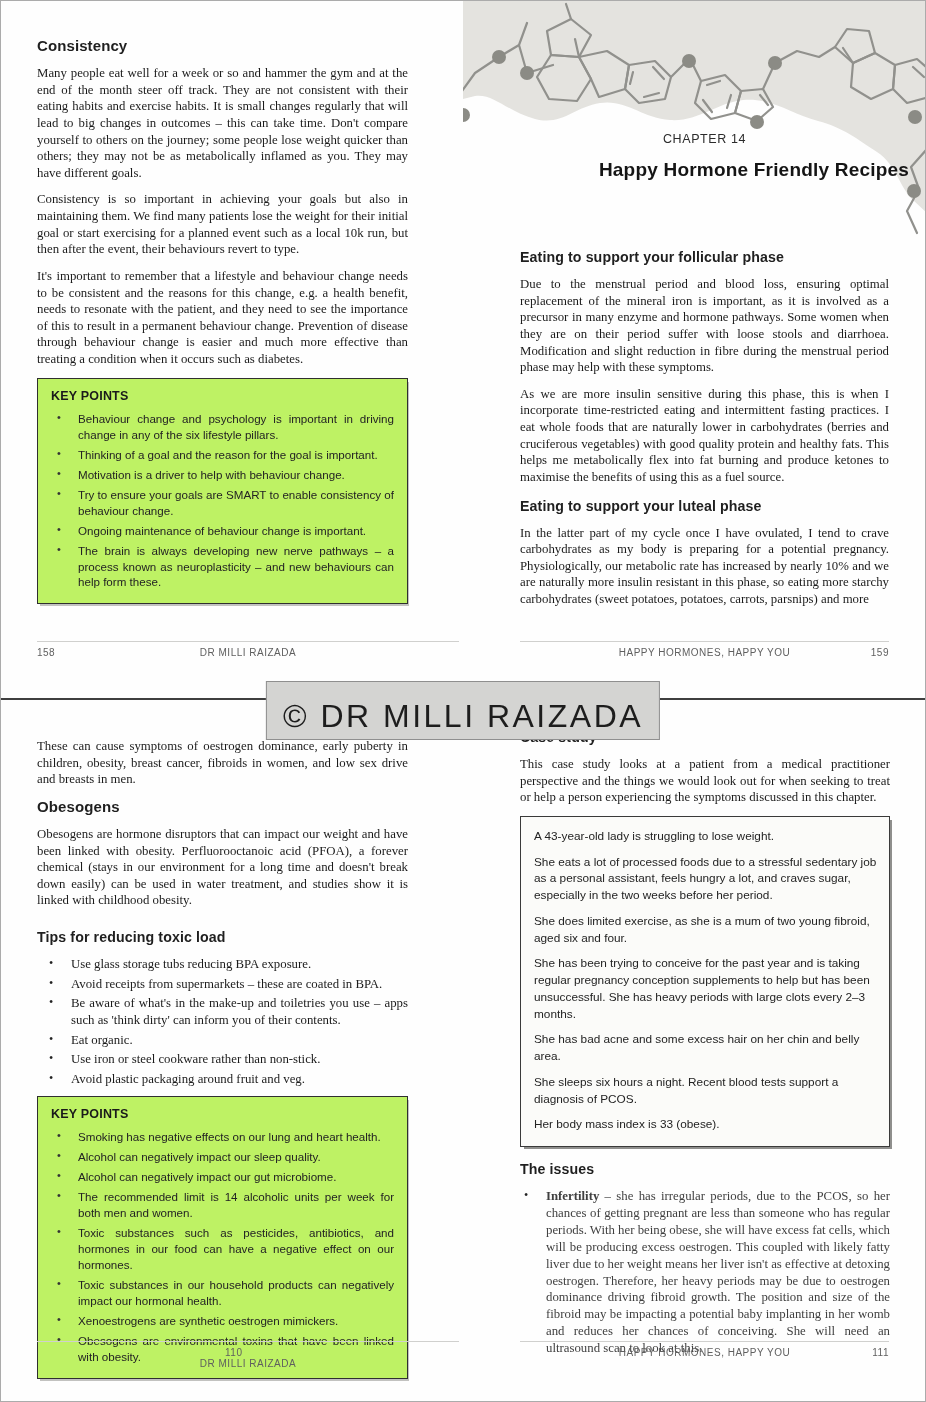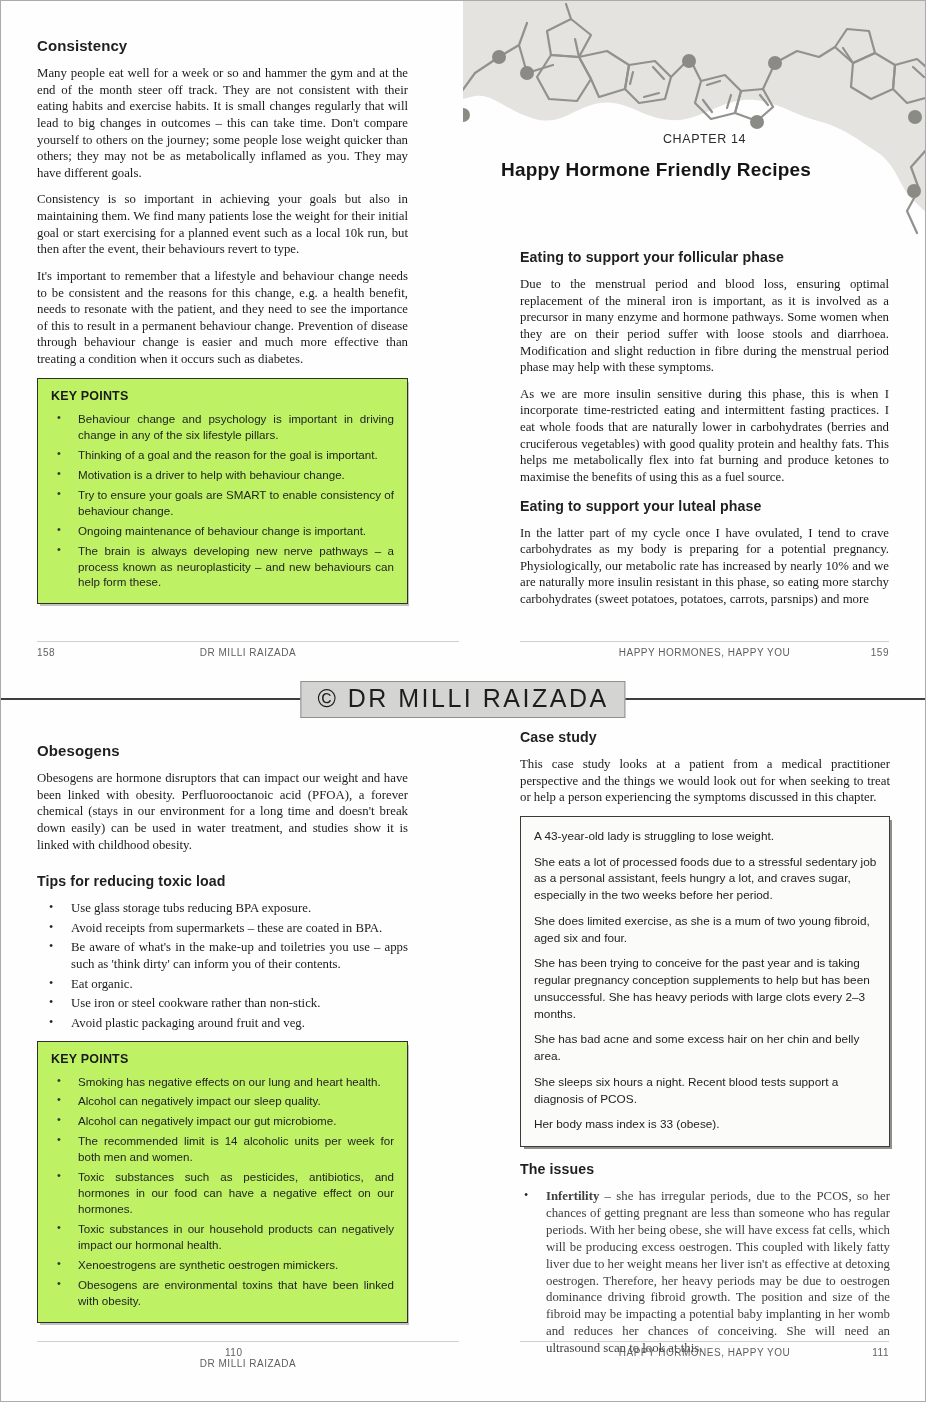--- a/index.html
+++ b/index.html
@@ -29,21 +29,21 @@
   
   .molecule-banner { position:absolute; left:462px; top:0; }
   .mb-bg { fill:#e4e3df; }
   .mb-lines path { stroke:#91918d; stroke-width:2.2; fill:none; stroke-linejoin:round; stroke-linecap:round; }
   .mb-lines circle { fill:#8b8b85; stroke:none; }
   .chapter-label {
     position:absolute; left:519px; top:131px; width:369px; text-align:center;
     font-size:12.5px; letter-spacing:.6px; color:#2b2b2b;
   }
   .chapter-title {
-    position:absolute; left:500px; top:158px; width:408px; text-align:left;
+    position:absolute; left:500px; top:158px; width:408px; text-align:right;
     font-size:19px; font-weight:700; letter-spacing:.2px; color:#151515;
   }
 
   
   .kp-box {
     border:1.5px solid #2f2f2f; background:#bef264; margin-top:9px;
     padding:10px 13px 9px 13px; box-shadow:2px 3px 0 -1px #c2c2c0;
   }
   .kp-title { font-size:12.5px; font-weight:700; margin:0 0 8px 0; letter-spacing:.2px; }
   .kp-item {
@@ -86,22 +86,22 @@
   .pf-br { left:519px; top:1340px; width:369px; }
   .pf-side { width:46px; }
   .pf-center { flex:1; text-align:center; }
   .pf-num-left  { width:46px; text-align:left; }
   .pf-num-right { width:46px; text-align:right; }
 
   
   .divider-line { position:absolute; left:0; top:697px; width:926px; height:2px; background:#3f3f3f; }
   .watermark-box {
     position:absolute; left:50%; top:680px; transform:translateX(-50%);
-    background:#d4d4d2; border:1px solid #8f8f8f; padding:2px 16px 4px 16px;
-    font-size:25px; letter-spacing:2.5px; color:#1d1d1d; white-space:nowrap; z-index:2;
+    background:#d4d4d2; border:1px solid #8f8f8f; padding:16px 16px 4px 16px;
+    font-size:32px; letter-spacing:2.5px; color:#1d1d1d; white-space:nowrap; z-index:2;
   }
 </style>
 </head>
 <body>
 
 <div class="sheet">
 
   <svg class="molecule-banner" width="464" height="238" viewBox="0 0 464 238">
     <path class="mb-bg" d="M0,0 H464 V212 L450,199 C436,186 434,164 414,151 C394,138 381,127 355,120 C329,113 307,96 280,99 C253,102 235,121 207,119 C179,117 163,98 137,102 C111,106 99,125 72,118 C45,111 30,92 12,95 L0,98 Z"></path>
     <g class="mb-lines">
@@ -172,20 +172,21 @@
   <div class="page-footer pf-tr">
     <span class="pf-side"></span>
     <span class="pf-center">HAPPY HORMONES, HAPPY YOU</span>
     <span class="pf-num-right">159</span>
   </div>
 
   <div class="divider-line"></div>
   <div class="watermark-box">© DR MILLI RAIZADA</div>
 
   <div class="col col-bl">
+    <p class="serif-p">These can cause symptoms of oestrogen dominance, early puberty in children, obesity, breast cancer, fibroids in women, and low sex drive and breasts in men.</p>
     <div class="h-sans" style="margin-top:4px;">Obesogens</div>
     <p class="serif-p">Obesogens are hormone disruptors that can impact our weight and have been linked with obesity. Perfluorooctanoic acid (PFOA), a forever chemical (stays in our environment for a long time and doesn't break down easily) can be used in water treatment, and studies show it is linked with childhood obesity.</p>
     <div class="h-sans sub" style="margin-top:20px;">Tips for reducing toxic load</div>
     <div class="tip-item">Use glass storage tubs reducing BPA exposure.</div>
     <div class="tip-item">Avoid receipts from supermarkets – these are coated in BPA.</div>
     <div class="tip-item">Be aware of what's in the make-up and toiletries you use – apps such as 'think dirty' can inform you of their contents.</div>
     <div class="tip-item">Eat organic.</div>
     <div class="tip-item">Use iron or steel cookware rather than non-stick.</div>
     <div class="tip-item">Avoid plastic packaging around fruit and veg.</div>
 

